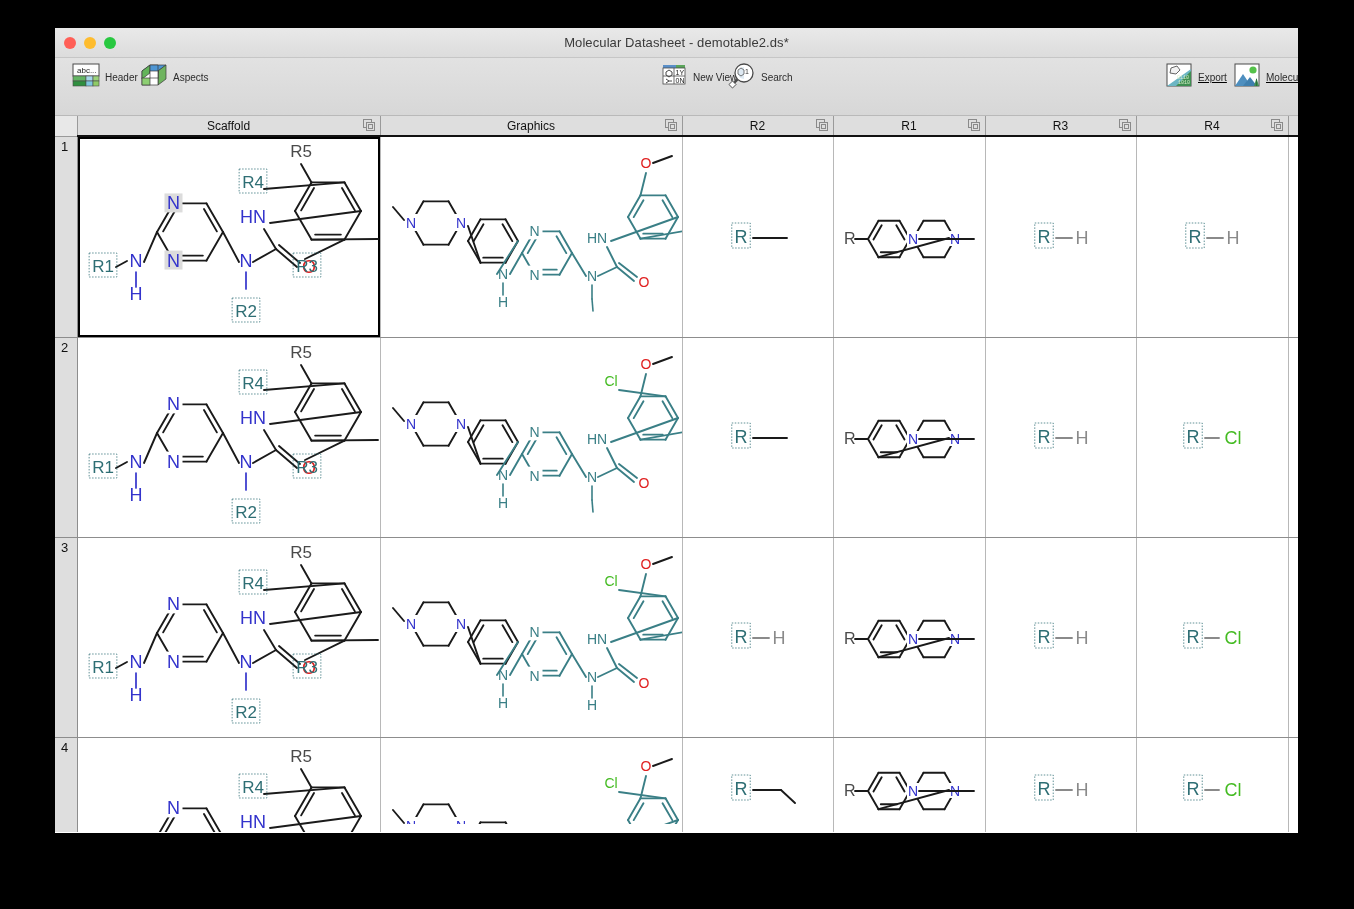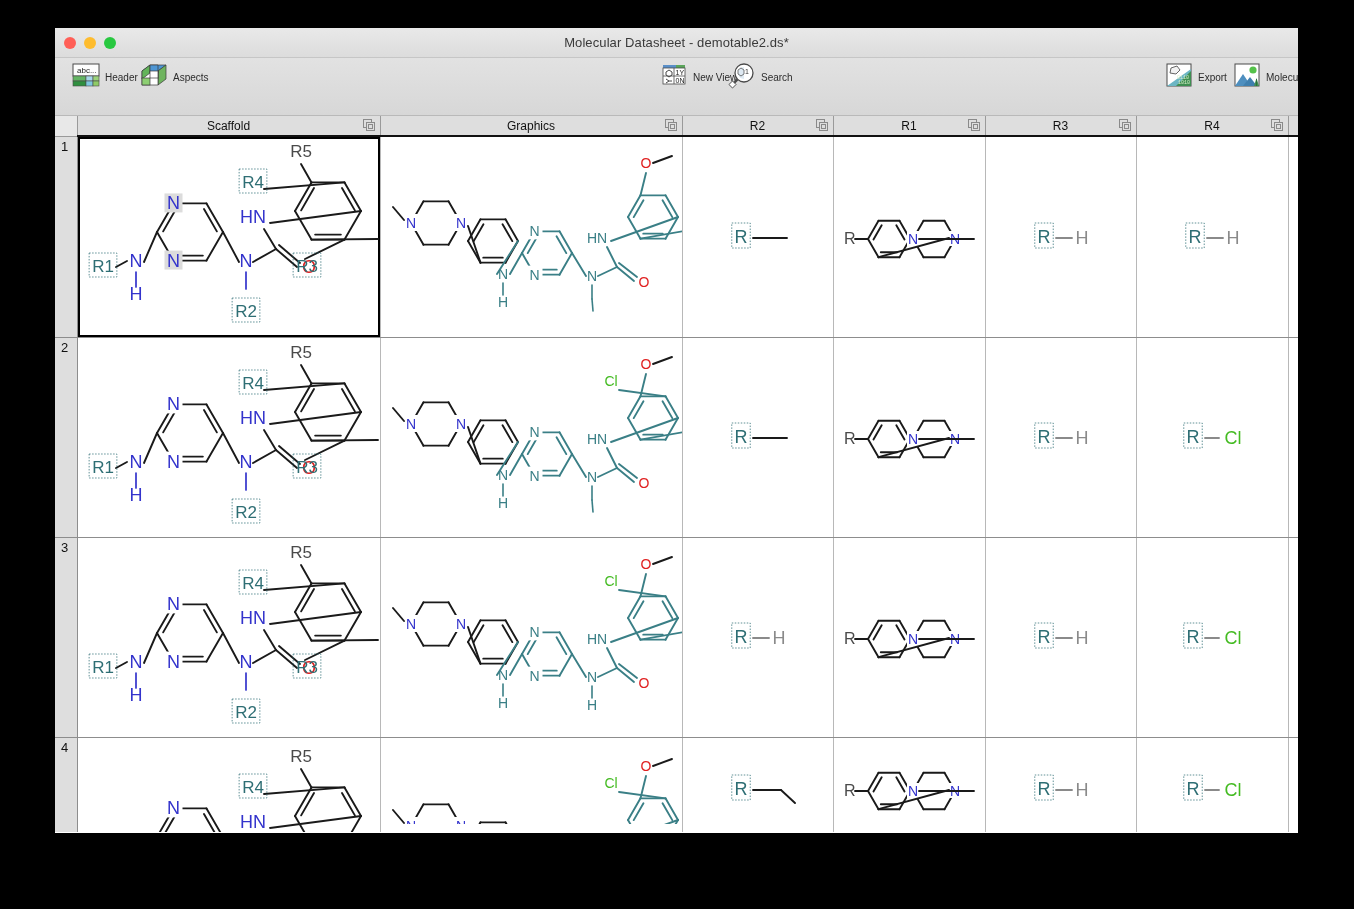--- a/index.html
+++ b/index.html
@@ -42,21 +42,21 @@
   
   #toolbar {
     height: 58px;
     background: linear-gradient(#e2e2e2, #d7d7d7);
     border-bottom: 1px solid #b9b9b9;
     position: relative;
   }
   .tb-group { position: absolute; top: 3px; display: flex; gap: 14px; }
   #tb-left   { left: 14px; }
   #tb-center { left: 602px; }
-  #tb-right  { right: 14px; }
+  #tb-right  { right: 14px; text-decoration: underline; }
   .tb-item {
     width: 54px;
     display: flex; flex-direction: row;
     align-items: center; gap: 2px;
     cursor: default;
   }
   .tb-icon { width: 34px; height: 32px; display: block; }
   .tb-label { font-size: 10px; color: #2c2c2c; white-space: nowrap; }
   
   #grid-wrap {

